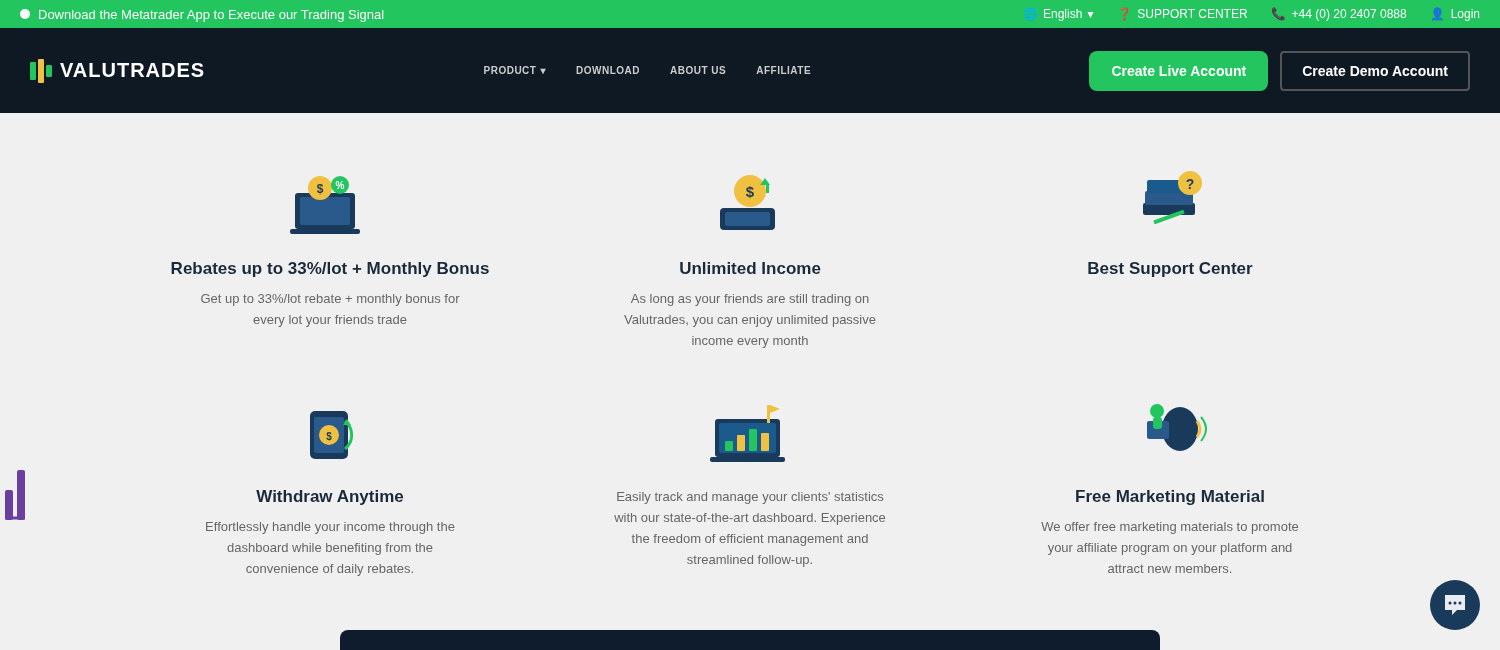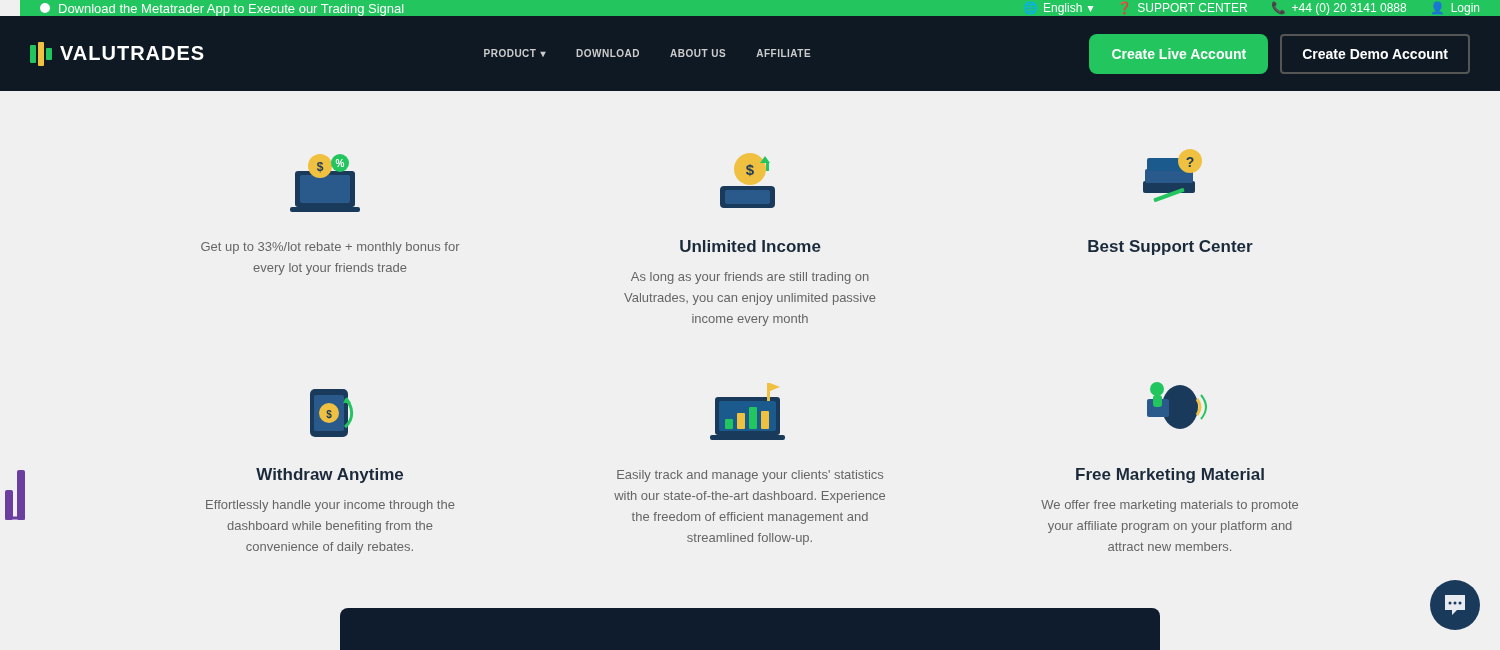--- a/index.html
+++ b/index.html
@@ -4,34 +4,33 @@
   <style>
     * { margin: 0; padding: 0; box-sizing: border-box; }
     body { font-family: 'Segoe UI', Arial, sans-serif; width: 1500px; overflow-x: hidden; background: #f0f0f0; }
 
     
     .top-bar {
       background: #22c55e;
       color: white;
       font-size: 13px;
       padding: 0 20px;
-      height: 16px;
+      height: 28px;
       display: flex;
       align-items: center;
       justify-content: space-between;
-      margin-left: 20px;
     }
     .top-bar-left { display: flex; align-items: center; gap: 8px; }
     .top-bar-right { display: flex; align-items: center; gap: 24px; }
     .top-bar-right a { color: white; text-decoration: none; display: flex; align-items: center; gap: 5px; font-size: 12px; }
 
     
     .navbar {
       background: #0f1923;
-      height: 75px;
+      height: 85px;
       display: flex;
       align-items: center;
       justify-content: space-between;
       padding: 4px 30px;
     }
     .logo { display: flex; align-items: center; gap: 8px; }
     .logo-icon {
       display: flex;
       align-items: center;
       gap: 2px;
@@ -158,21 +157,21 @@
       <span>🌐</span>
       <span>English</span>
       <span>▾</span>
     </a>
     <a href="#">
       <span>❓</span>
       <span>SUPPORT CENTER</span>
     </a>
     <a href="#">
       <span>📞</span>
-      <span>+44 (0) 20 3141 0888</span>
+      <span>+44 (0) 20 2407 0888</span>
     </a>
     <a href="#">
       <span>👤</span>
       <span>Login</span>
     </a>
   </div>
 </div>
 
 <nav class="navbar">
   <div class="logo">
@@ -216,20 +215,21 @@
           <rect x="15" y="34" width="50" height="28" rx="2" fill="#2a5a8c"></rect>
 
           <circle cx="35" cy="25" r="12" fill="#f0c040"></circle>
           <text x="35" y="30" text-anchor="middle" font-size="12" fill="#1a3a5c" font-weight="bold">$</text>
           <circle cx="55" cy="22" r="9" fill="#22c55e"></circle>
           <text x="55" y="26" text-anchor="middle" font-size="10" fill="white" font-weight="bold">%</text>
 
           <rect x="5" y="66" width="70" height="5" rx="2" fill="#1a3a5c"></rect>
         </svg>
       </div>
+      <div class="feature-title">Rebates up to 33%/lot + Monthly Bonus</div>
       <div class="feature-desc">Get up to 33%/lot rebate + monthly bonus for every lot your friends trade</div>
     </div>
 
     <div class="feature-card">
       <div class="feature-icon">
         <svg width="90" height="80" viewBox="0 0 90 80">
 
           <rect x="15" y="45" width="55" height="22" rx="4" fill="#1a3a5c"></rect>
           <rect x="20" y="49" width="45" height="14" rx="2" fill="#2a5a8c"></rect>
 

